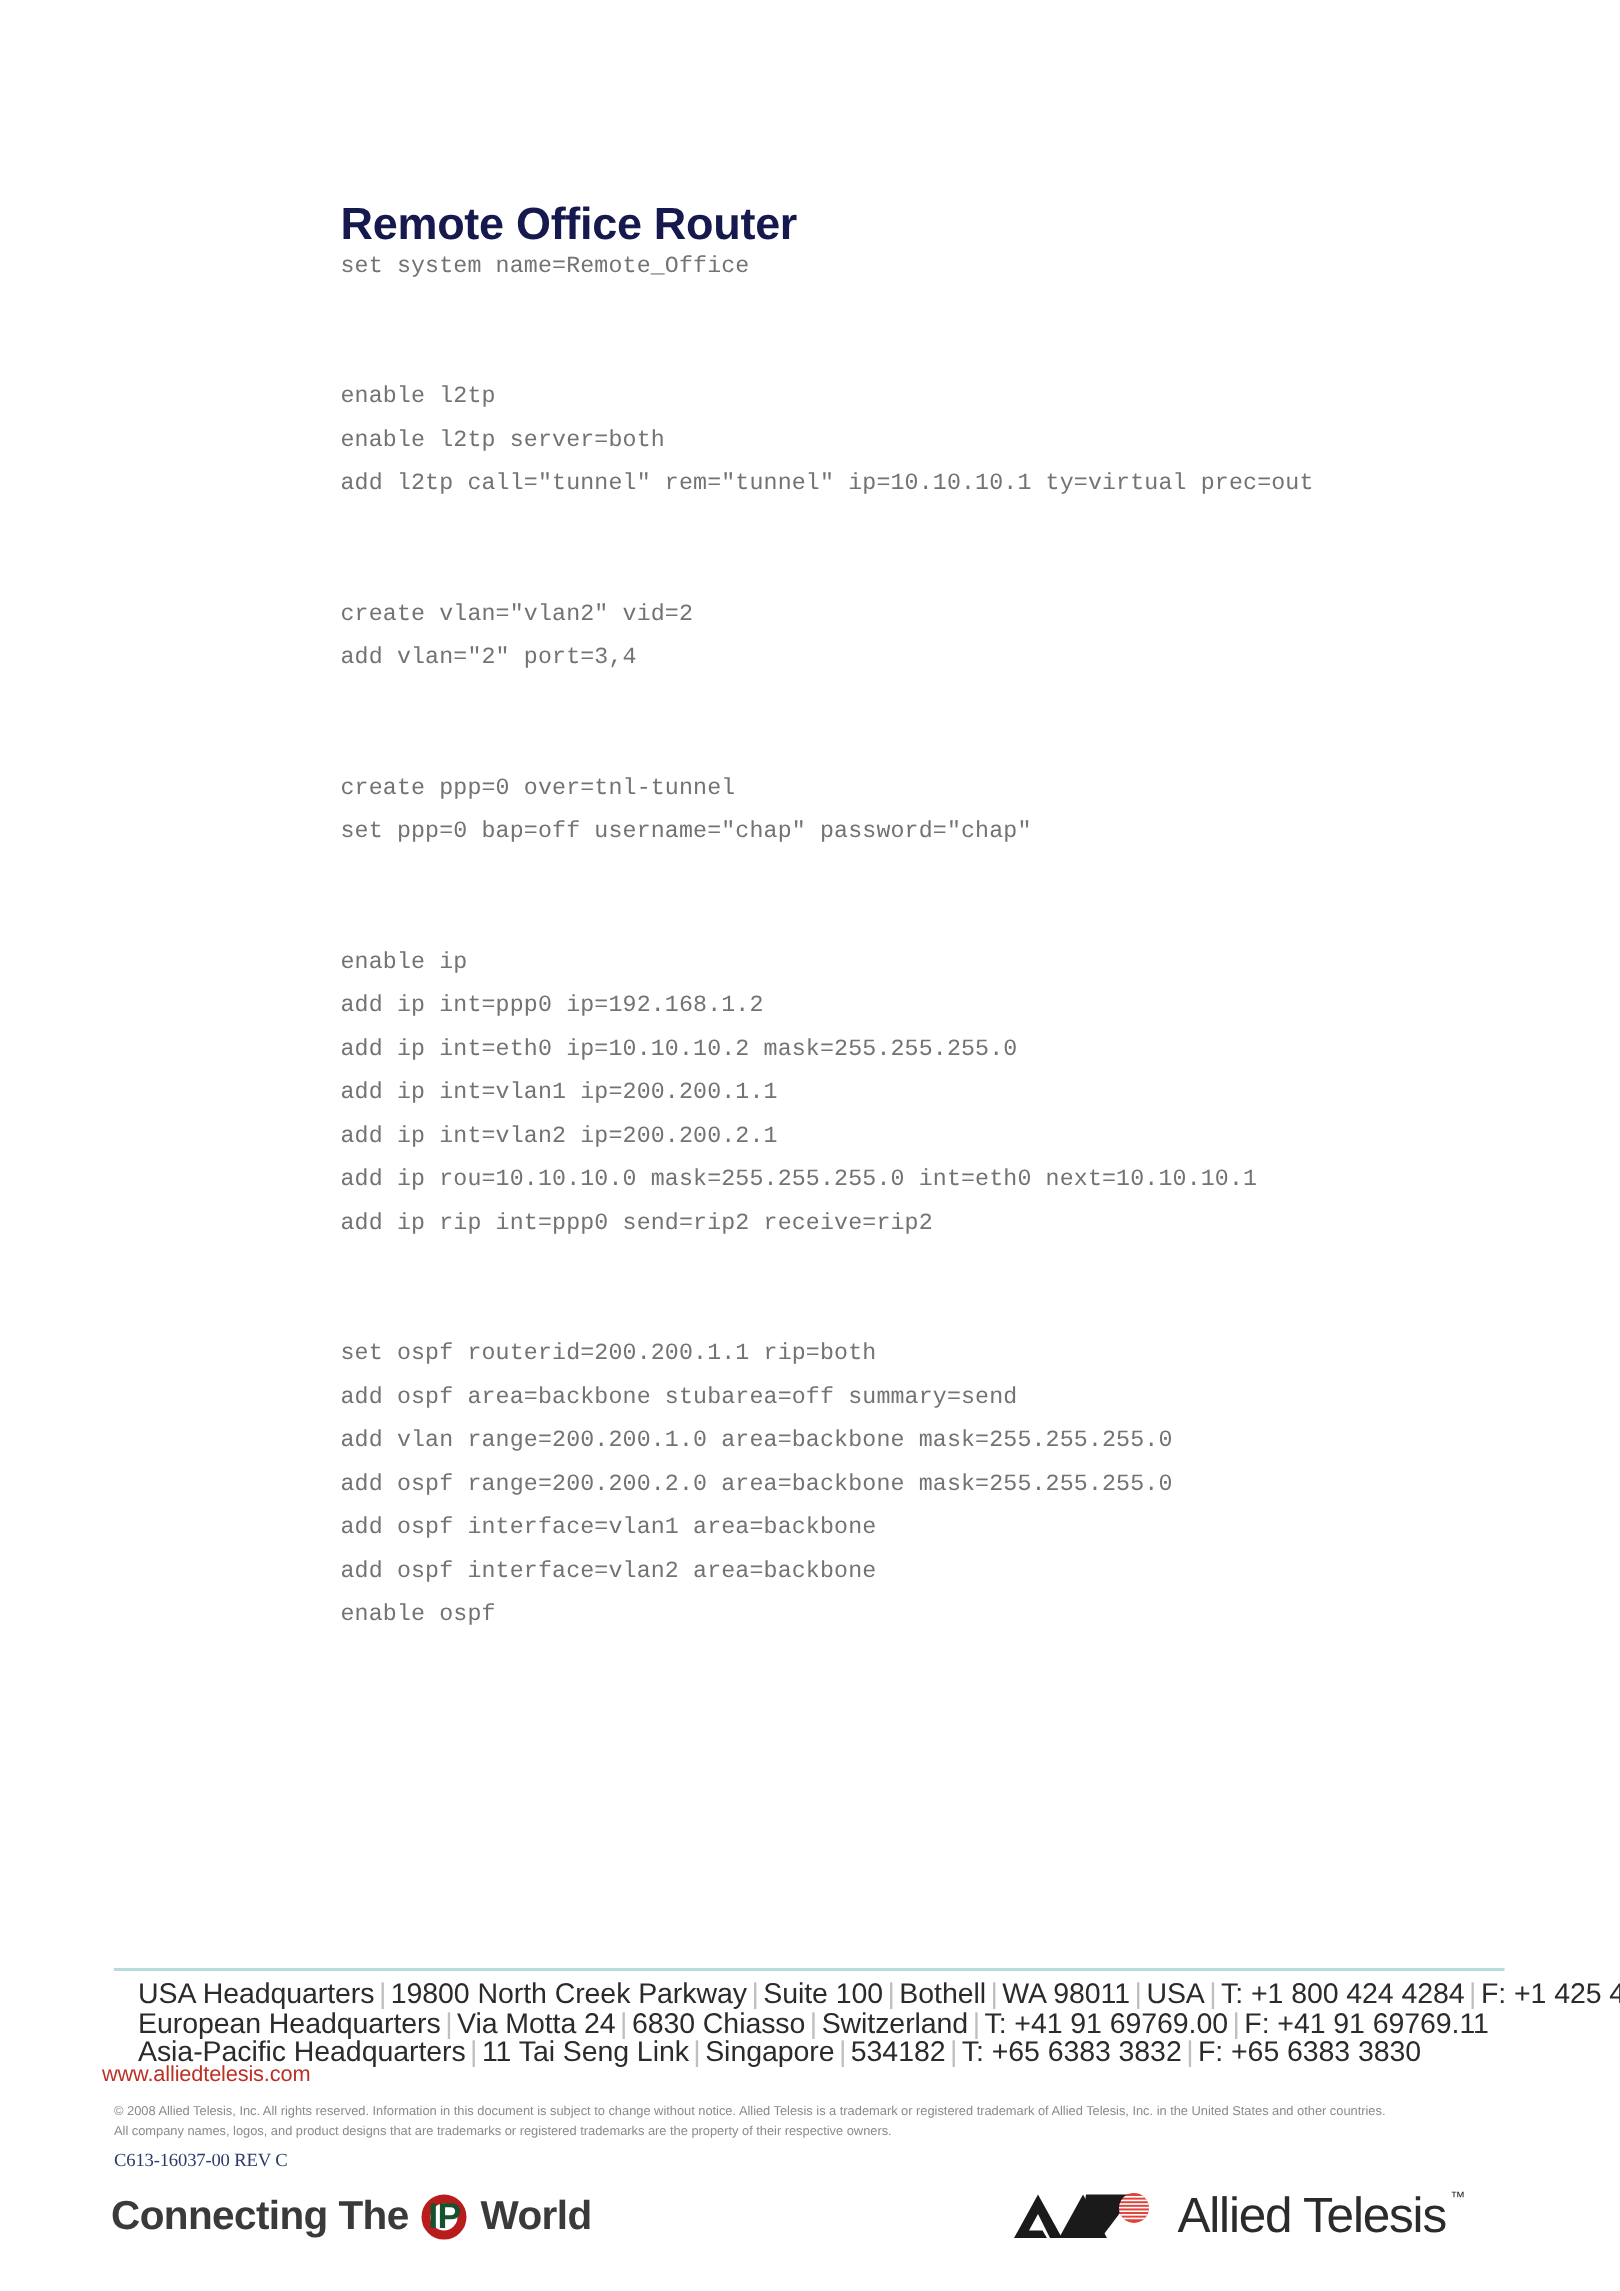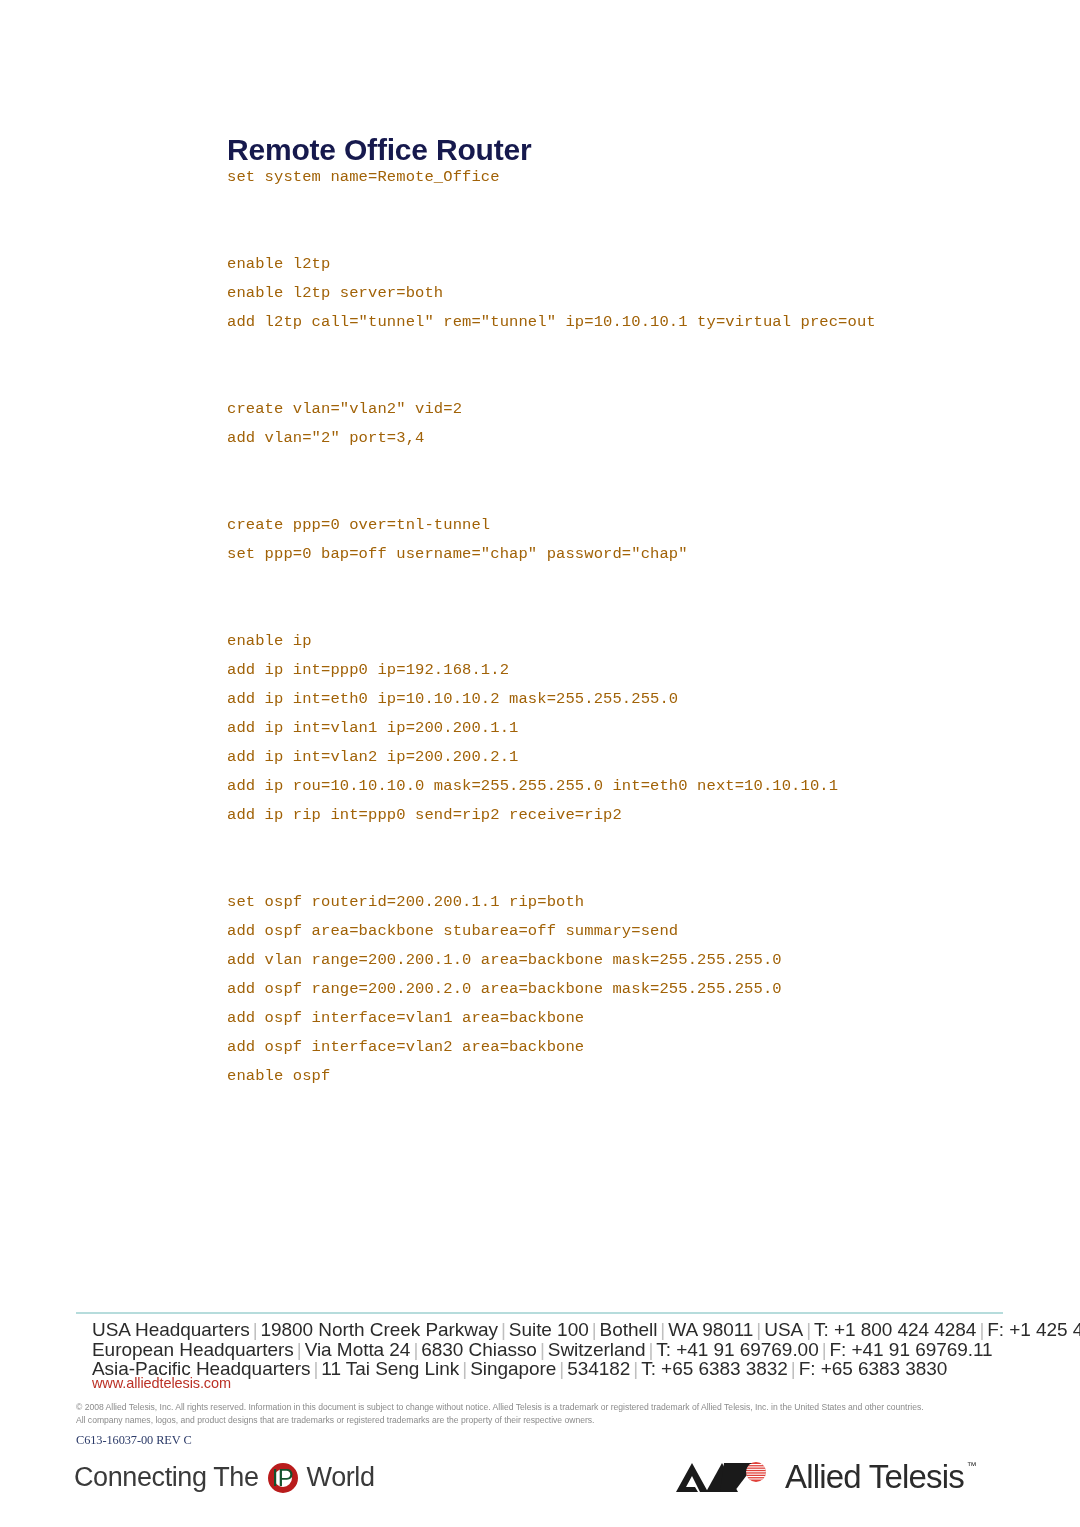--- a/index.html
+++ b/index.html
@@ -39,21 +39,21 @@
   .code-block {
     position: absolute;
     left: 227px;
     top: 163px;
     width: 800px;
   }
   .code-line {
     font-family: "Liberation Mono", "DejaVu Sans Mono", monospace;
     font-size: 15.5px;
     line-height: 29px;
-    color: #a16207;
+    color: #737373;
     white-space: pre;
     letter-spacing: 0.1px;
   }
   .code-line.blank {
     height: 29px;
   }
 
   
   .footer-rule {
     position: absolute;
@@ -78,21 +78,21 @@
     letter-spacing: -0.05px;
     margin-left: 16px;
   }
   .sep {
     color: #bfbfbf;
     padding: 0 3px;
     font-weight: 300;
   }
   .footer-url {
     position: absolute;
-    left: 92px;
+    left: 68px;
     top: 1375px;
     font-size: 14.5px;
     color: #bb3126;
     letter-spacing: -0.1px;
     white-space: nowrap;
   }
 
   .legal {
     position: absolute;
     left: 76px;
@@ -123,20 +123,21 @@
     position: absolute;
     left: 74px;
     top: 1462px;
     display: flex;
     align-items: center;
     gap: 9px;
     font-size: 27px;
     color: #3a3a3a;
     letter-spacing: -0.4px;
     white-space: nowrap;
+    font-weight: bold;
   }
   .tagline .ip-badge {
     display: inline-flex;
     align-items: center;
     justify-content: center;
     width: 30px;
     height: 30px;
     border: 6px solid #b91c1c;
     border-radius: 50%;
     font-size: 24px;

